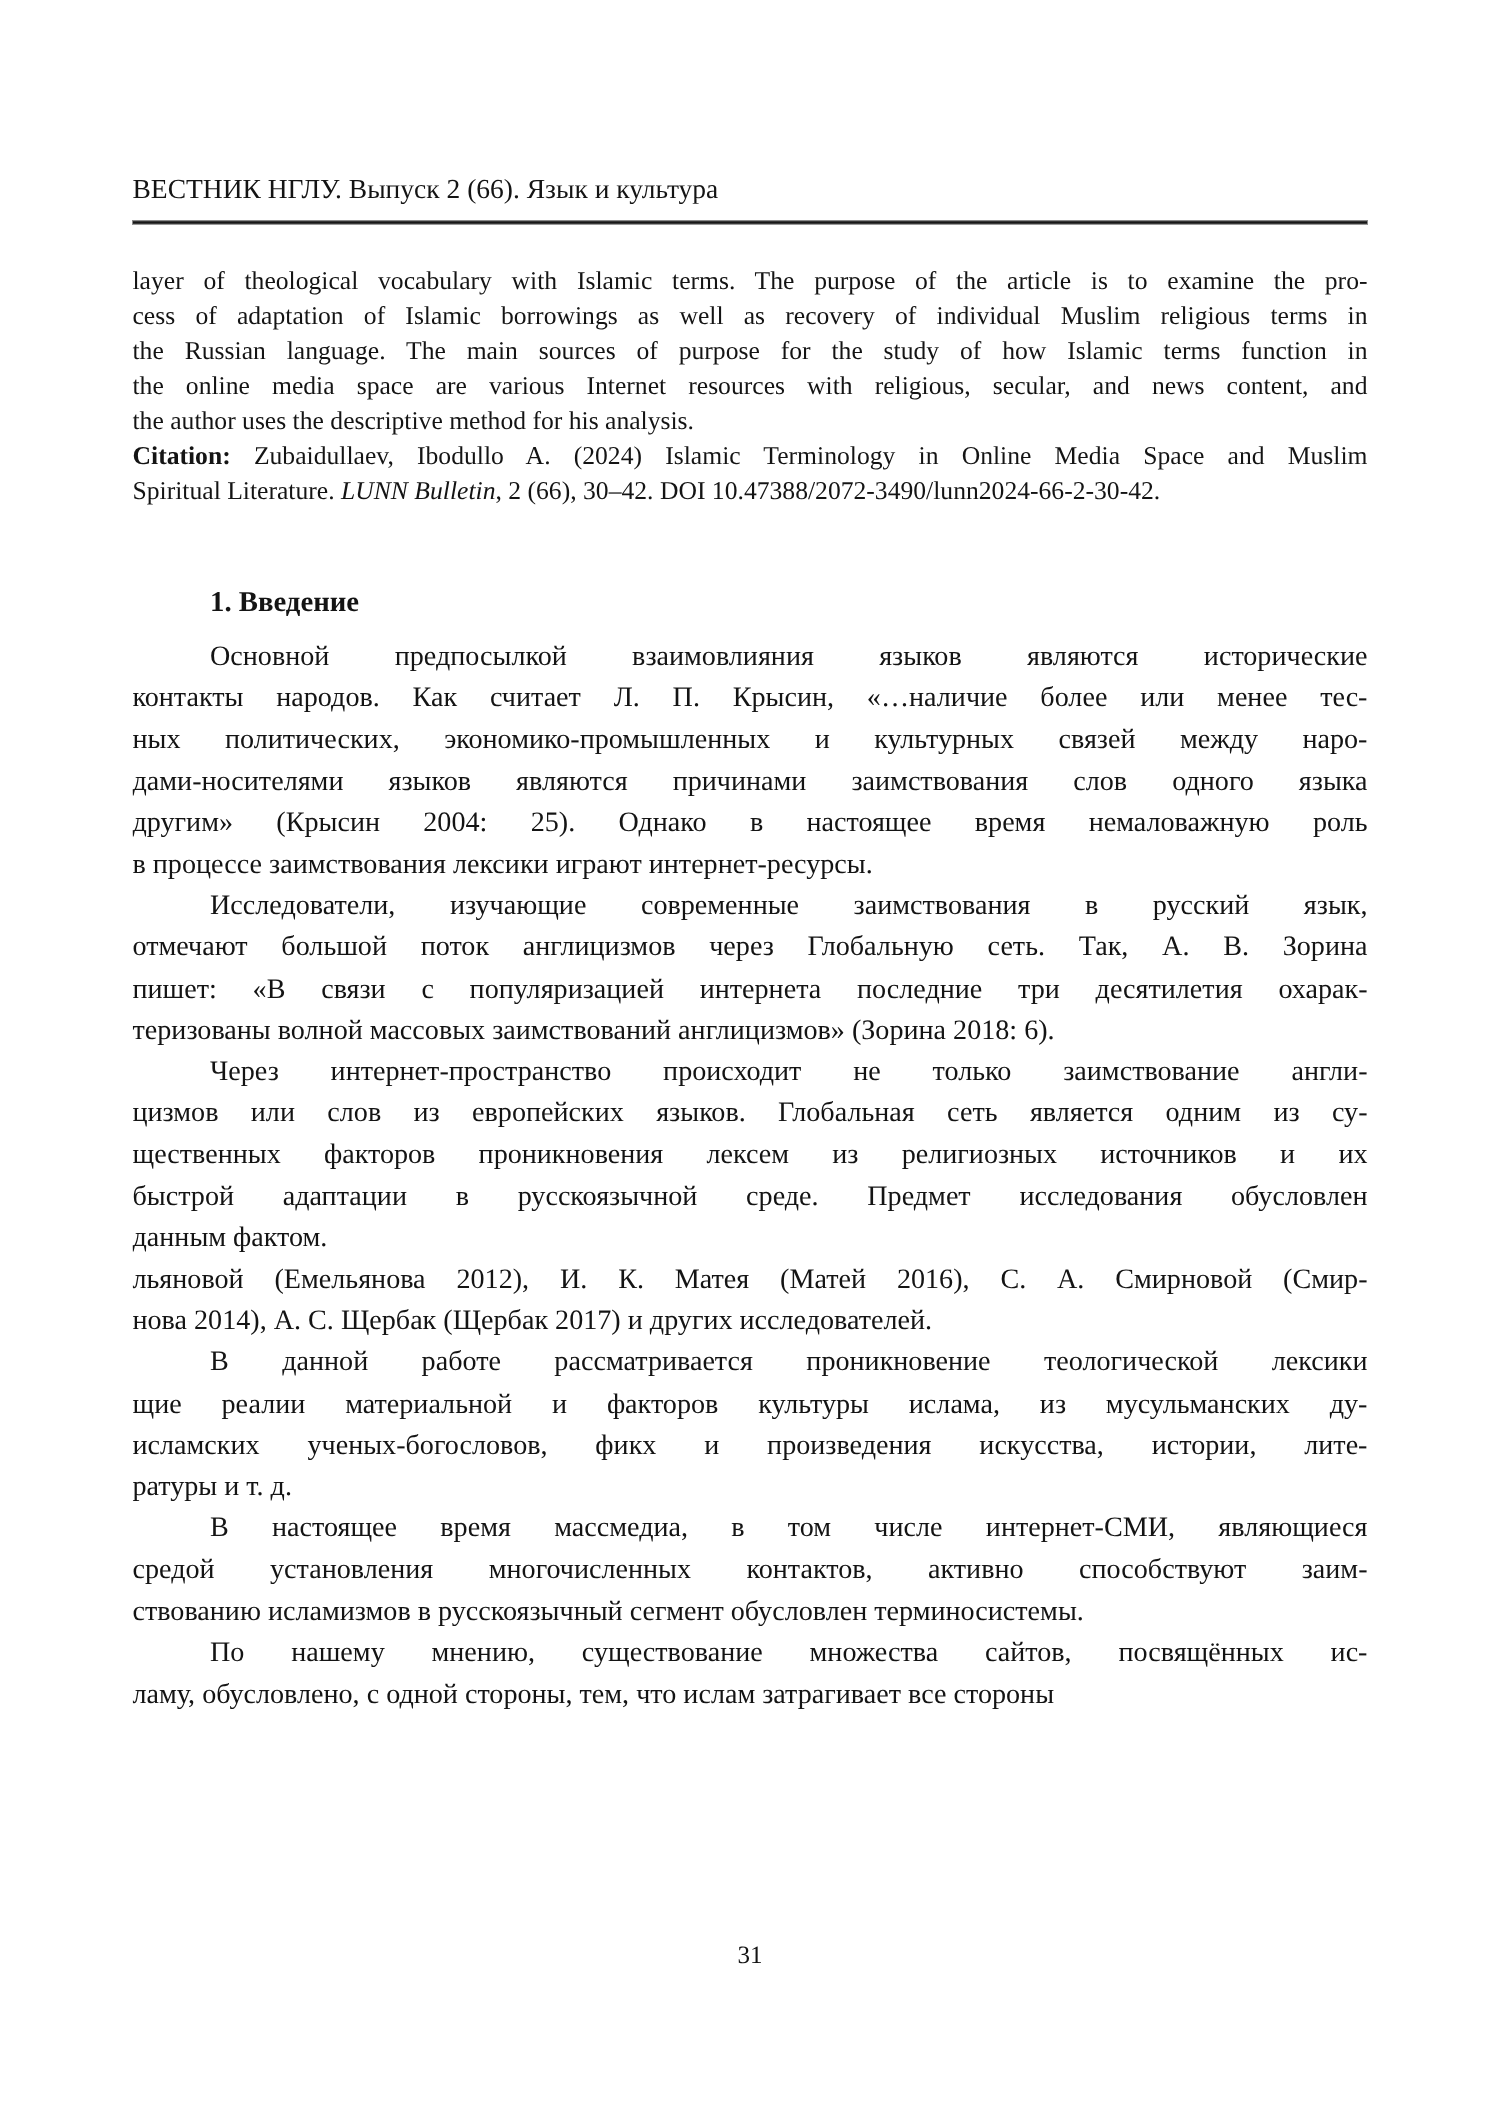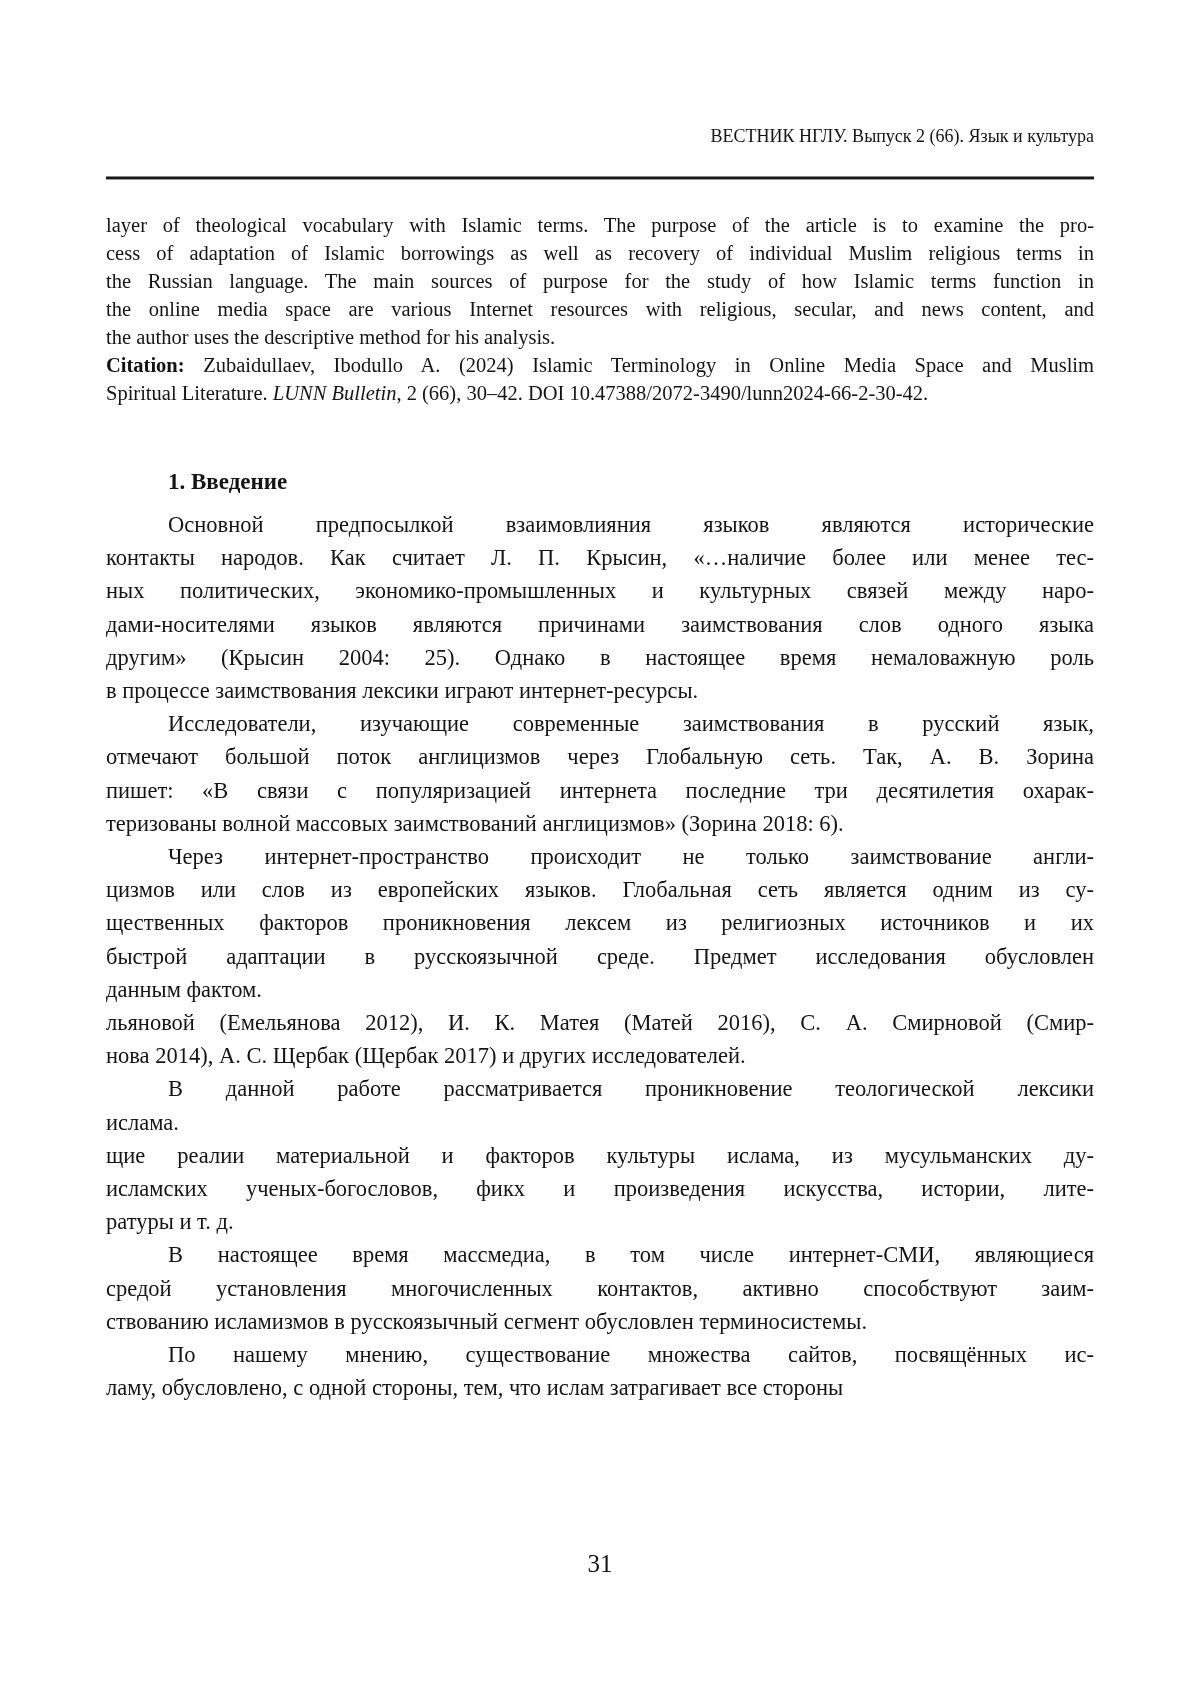--- a/index.html
+++ b/index.html
@@ -23,25 +23,25 @@
   }
   .content {
     position: absolute;
     left: 106px;
     width: 988px;
     top: 0;
     height: 100%;
   }
   .running-header {
     position: absolute;
-    top: 123px;
+    top: 138px;
     left: 0;
     width: 100%;
-    text-align: right;
-    font-size: 18px;
+    text-align: left;
+    font-size: 22px;
     line-height: 26px;
     white-space: nowrap;
   }
   .header-rule {
     position: absolute;
     top: 176px;
     left: 0;
     width: 100%;
     height: 4px;
     background: #171717;
@@ -85,21 +85,21 @@
   .line.last { text-align-last: left; }
   .line.indent { padding-left: 62px; box-sizing: border-box; }
   .bold { font-weight: 700; }
   .italic { font-style: italic; }
   .page-number {
     position: absolute;
     top: 1551px;
     left: 0;
     width: 100%;
     text-align: center;
-    font-size: 25px;
+    font-size: 20px;
     line-height: 26px;
   }
 </style>
 </head>
 <body>
 
 <div class="page">
   <div class="content">
 
     <div class="running-header">ВЕСТНИК НГЛУ. Выпуск 2 (66). Язык и культура</div>
@@ -141,21 +141,20 @@
           <div class="line">щественных факторов проникновения лексем из религиозных источников и их</div>
           <div class="line">быстрой адаптации в русскоязычной среде. Предмет исследования обусловлен</div>
           <div class="line last">данным фактом.</div>
         </div>
         <div class="para">
           <div class="line">льяновой (Емельянова 2012), И. К. Матея (Матей 2016), С. А. Смирновой (Смир-</div>
           <div class="line last">нова 2014), А. С. Щербак (Щербак 2017) и других исследователей.</div>
         </div>
         <div class="para">
           <div class="line indent">В данной работе рассматривается проникновение теологической лексики</div>
-          <div class="line last">ислама.</div>
         </div>
         <div class="para">
           <div class="line">щие реалии материальной и факторов культуры ислама, из мусульманских ду-</div>
           <div class="line">исламских ученых-богословов, фикх и произведения искусства, истории, лите-</div>
           <div class="line last">ратуры и т. д.</div>
         </div>
         <div class="para">
           <div class="line indent">В настоящее время массмедиа, в том числе интернет-СМИ, являющиеся</div>
           <div class="line">средой установления многочисленных контактов, активно способствуют заим-</div>
           <div class="line last">ствованию исламизмов в русскоязычный сегмент обусловлен терминосистемы.</div>

